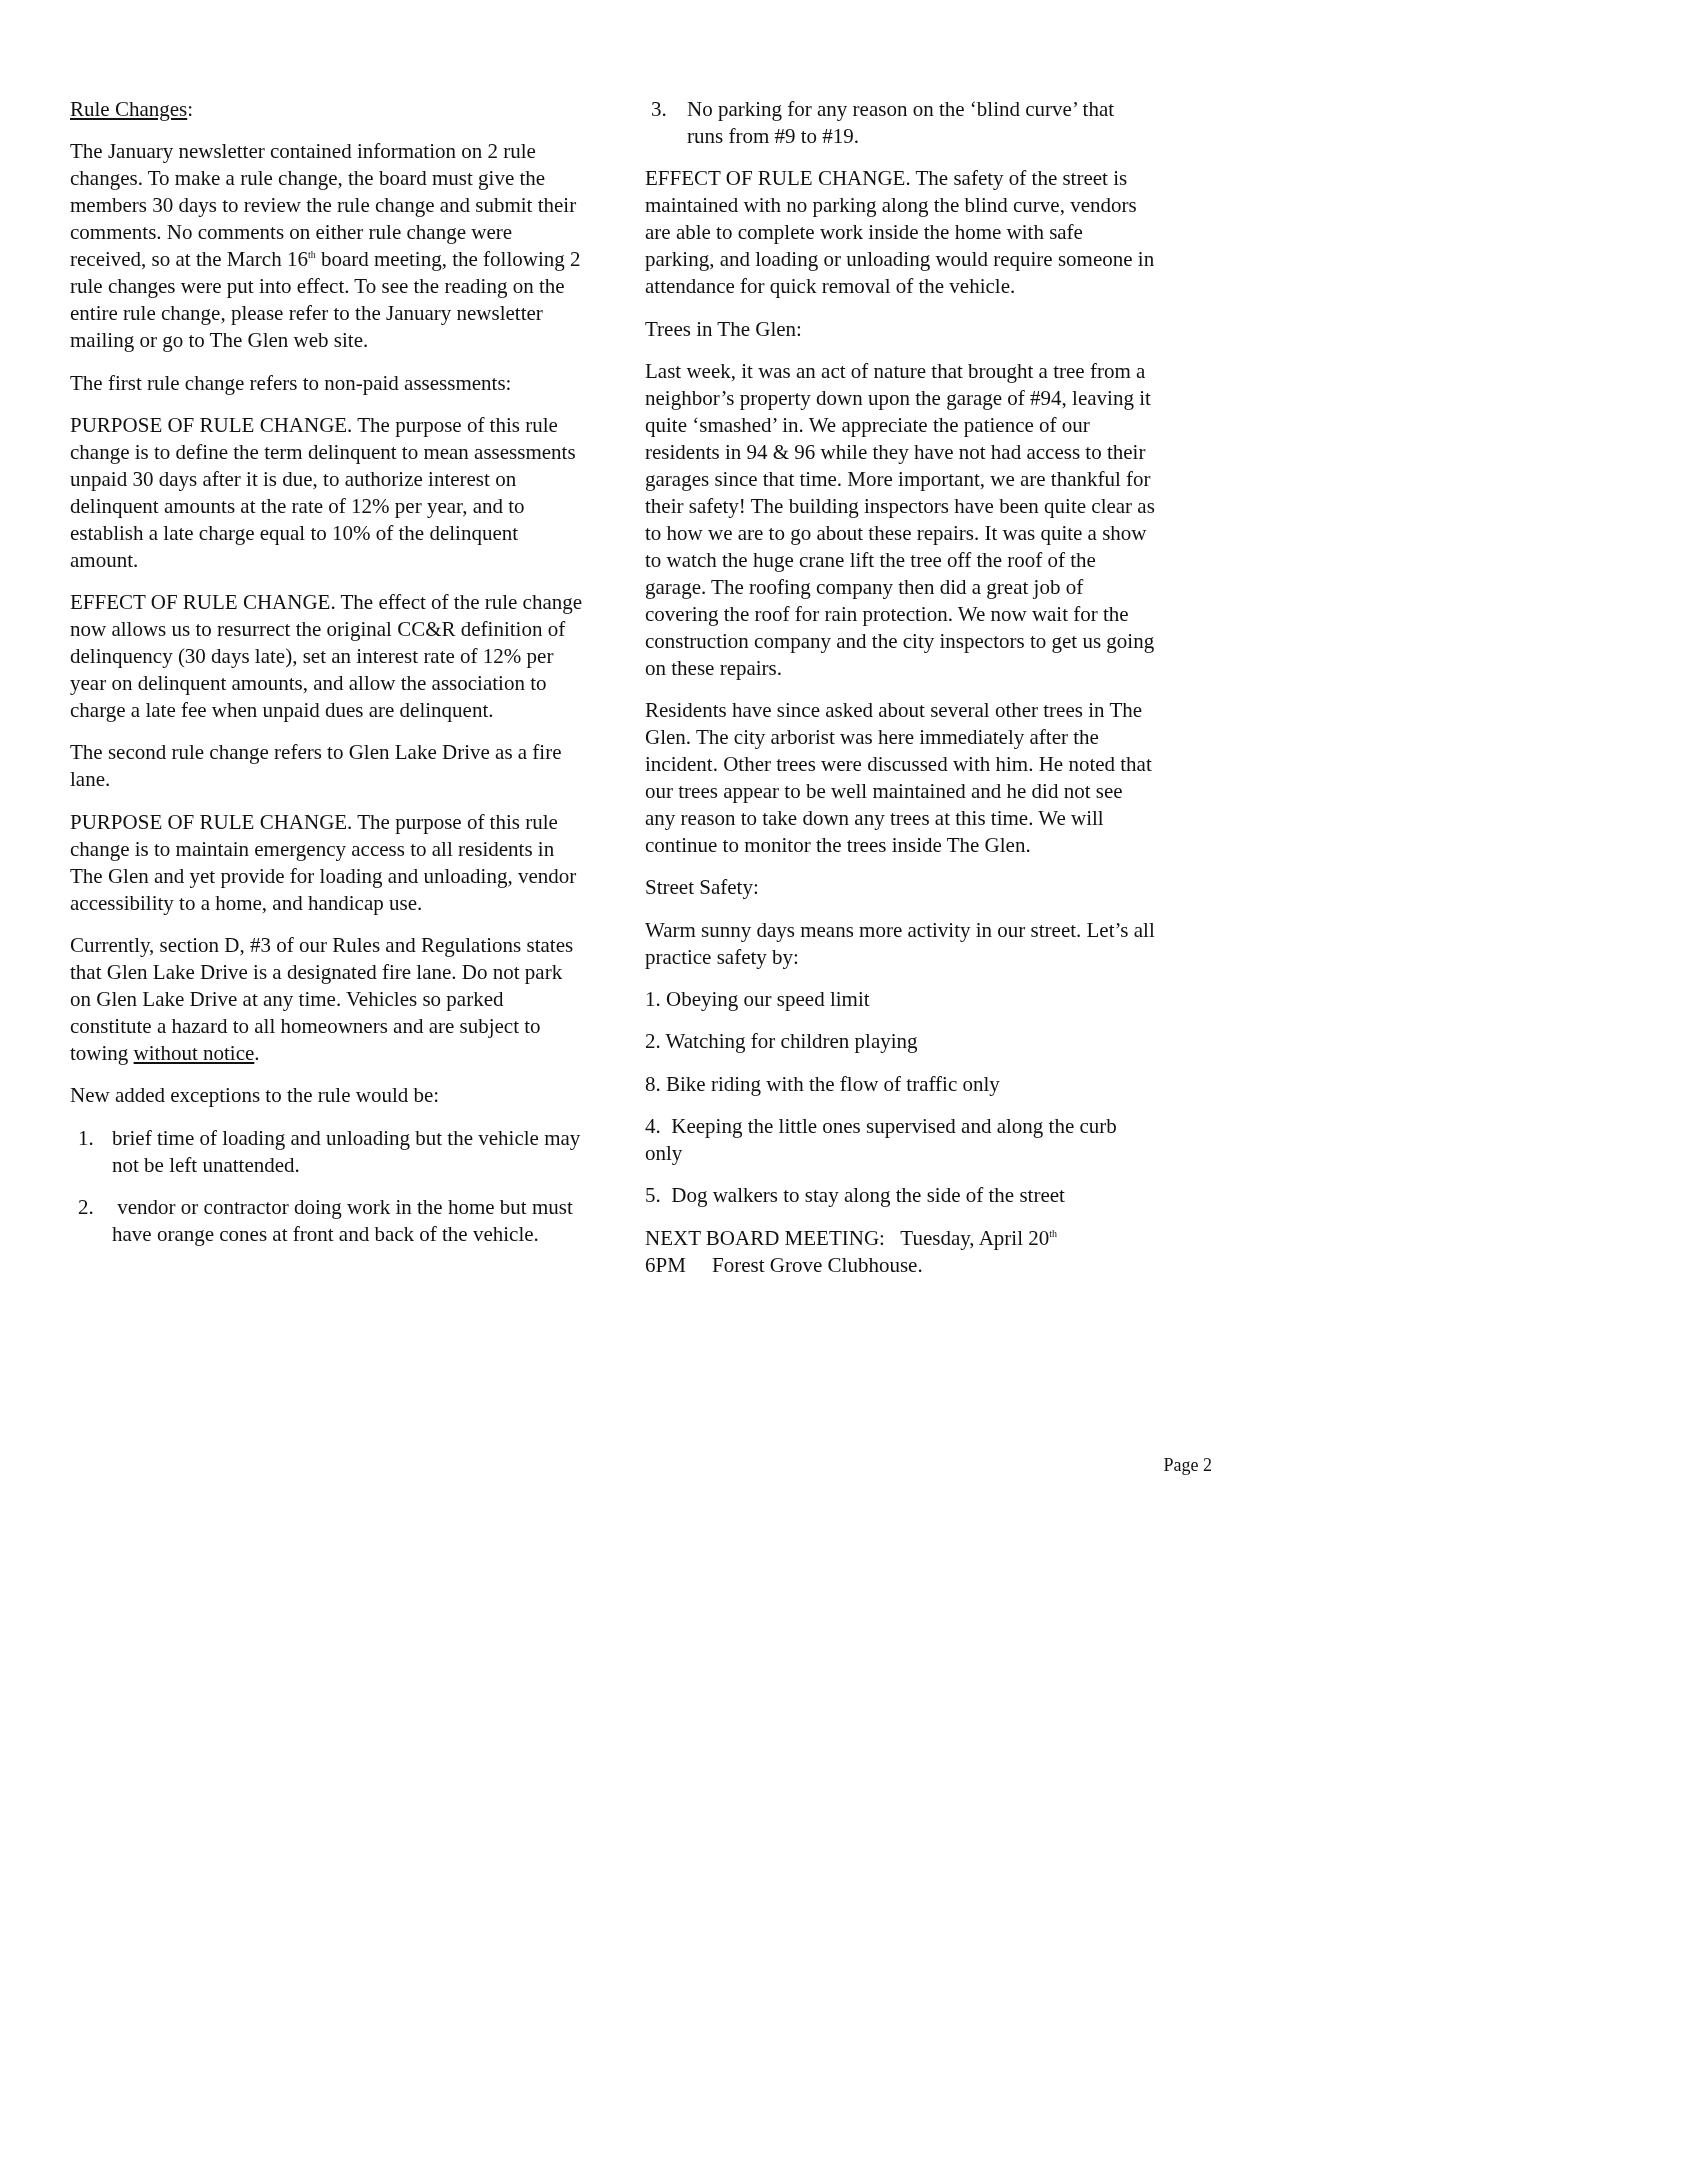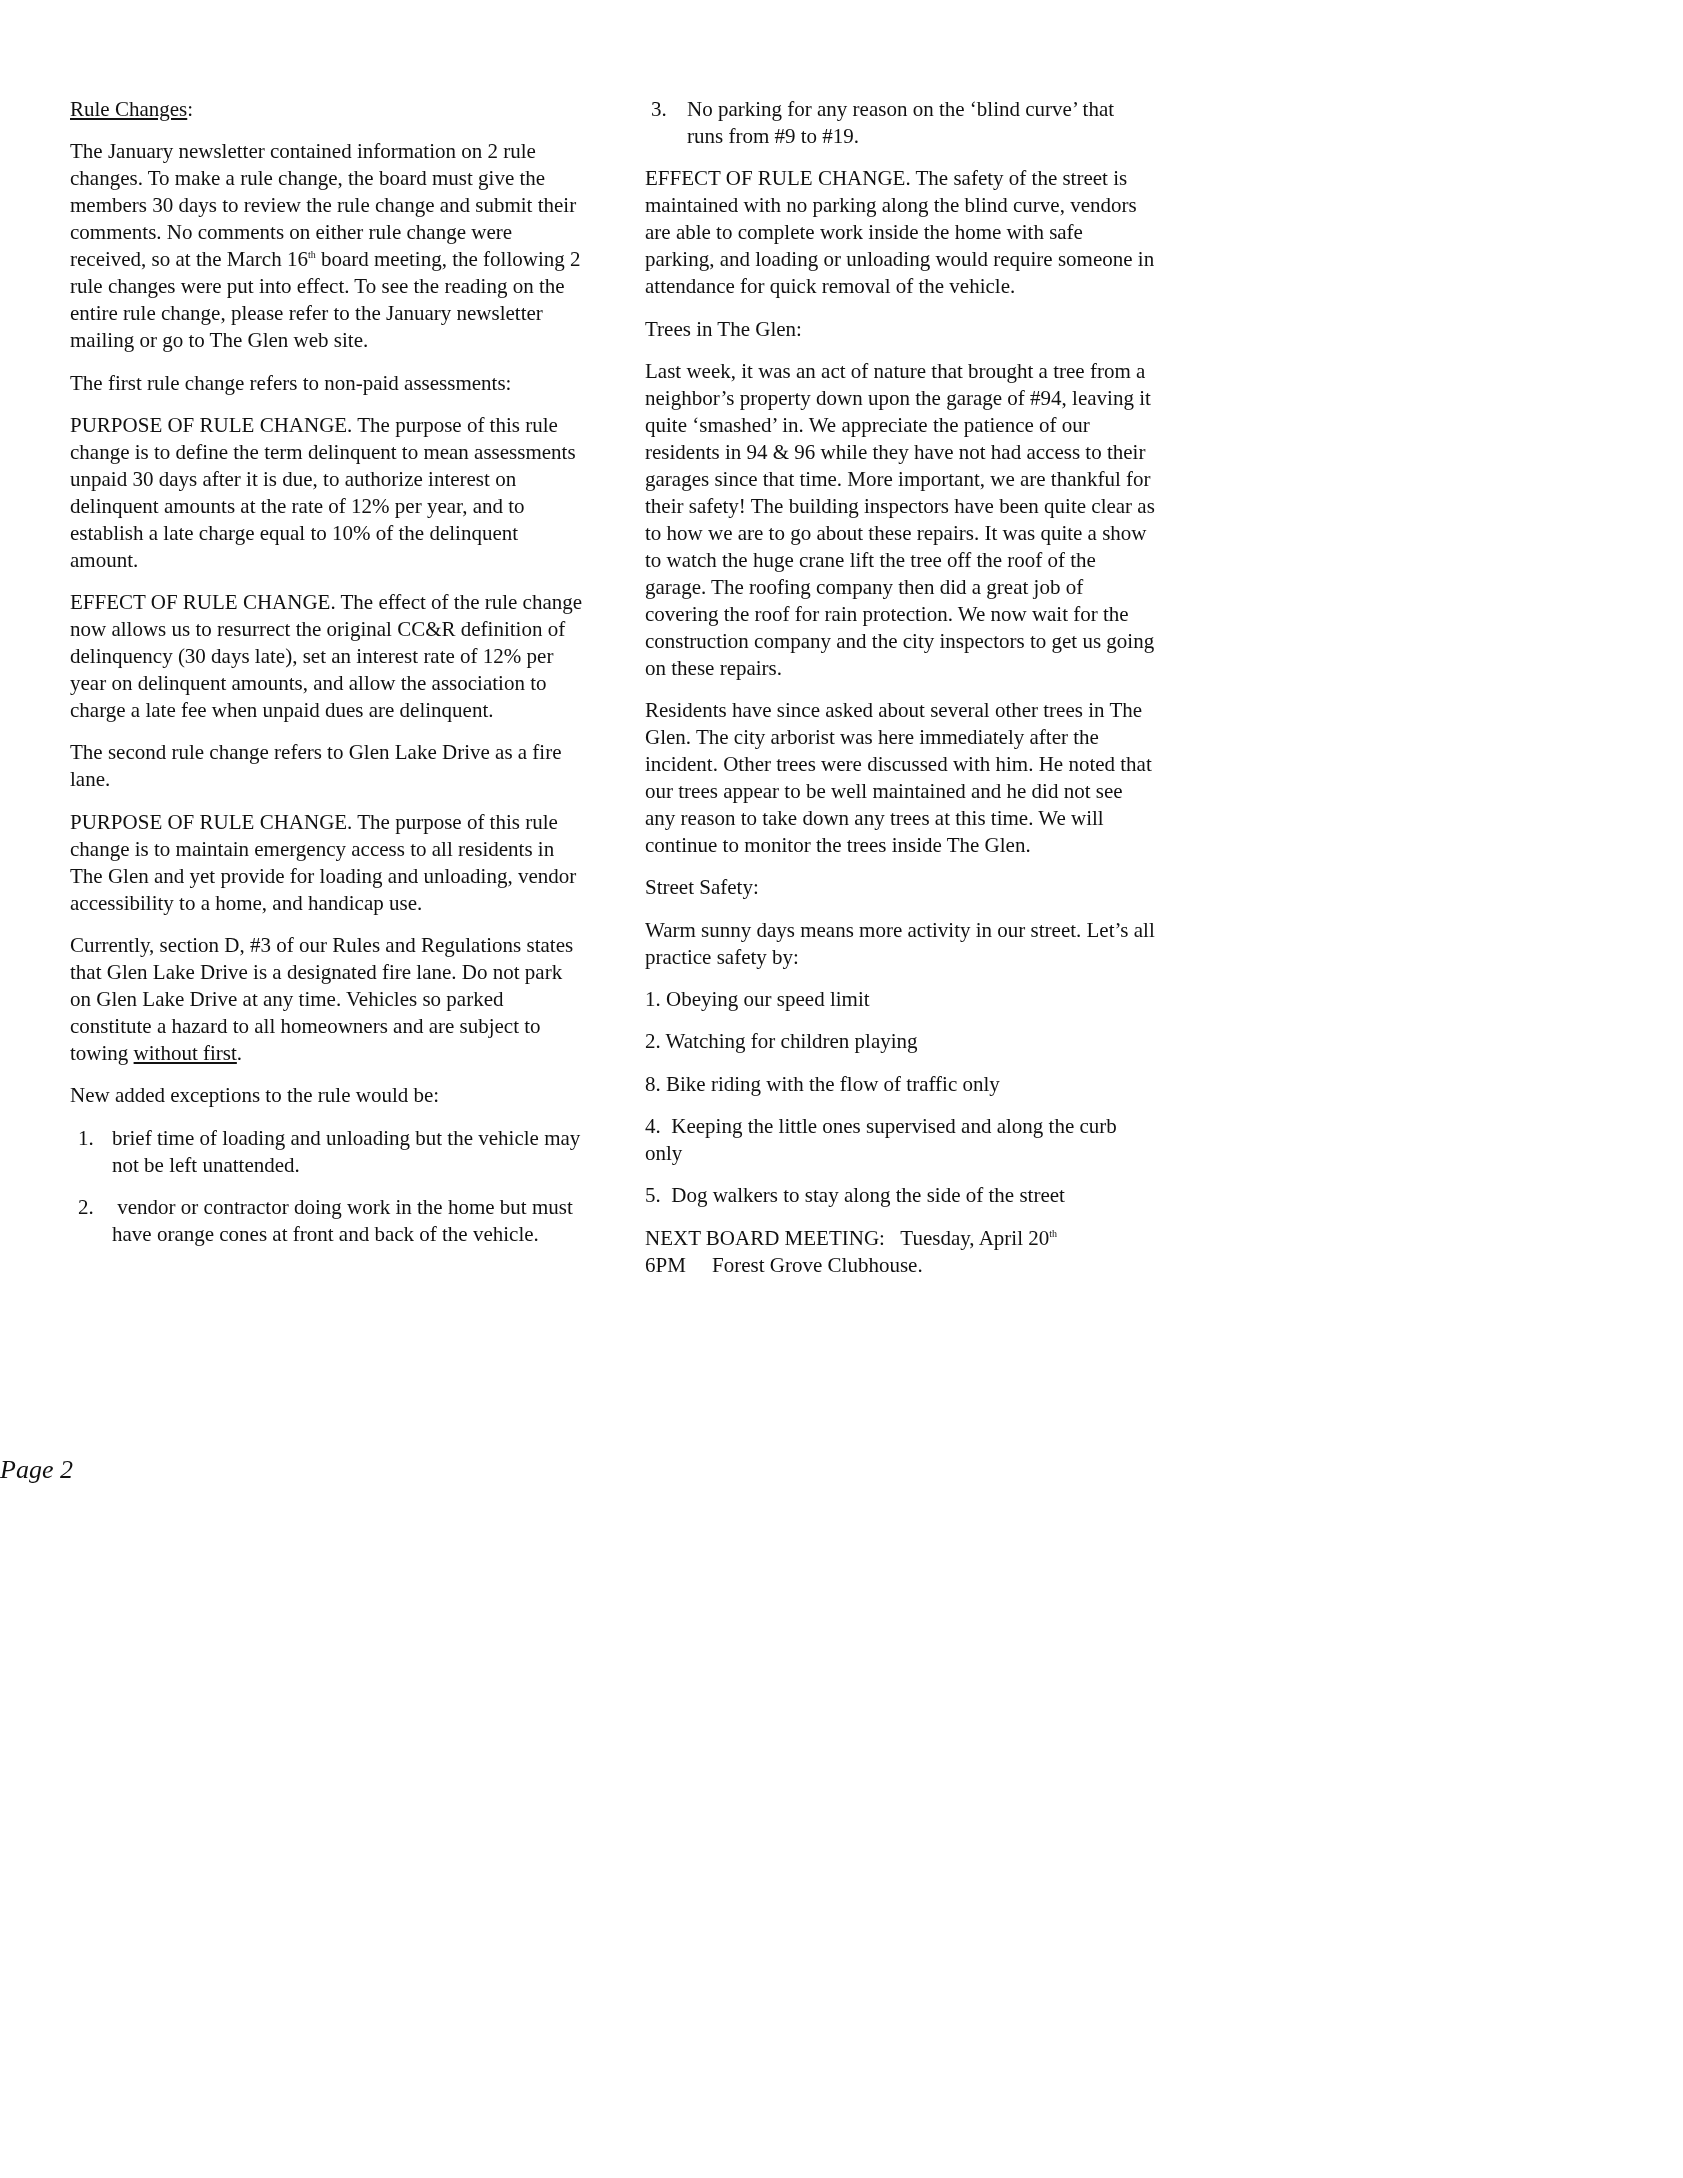--- a/index.html
+++ b/index.html
@@ -10,34 +10,34 @@
   .col-right { left:645px; top:96px; width:510px; }
   p { margin:0 0 15.3px 0; }
   .u { text-decoration:underline; }
   .b { font-weight:normal; }
   sup { font-size:10px; line-height:0; vertical-align:super; }
   .ol-item { display:flex; margin:0 0 15.3px 0; }
   .ol-num { flex:0 0 auto; }
   .ol-text { flex:1 1 auto; }
   .left-list .ol-num { width:42px; padding-left:8px; box-sizing:border-box; }
   .right-list .ol-num { width:42px; padding-left:6px; box-sizing:border-box; }
-  .footer { position:absolute; left:0; right:0; top:1455px; text-align:left; font-size:26px;font-style:italic; }
+  .footer { position:absolute; left:0; right:0; top:1455px; text-align:right; font-size:18px; }
 </style>
 </head>
 <body>
 
 <div class="col col-left">
   <p><span class="u">Rule Changes</span><span>:</span></p>
   <p><span>The January newsletter contained information on 2 rule changes.  To make a rule change, the board must give the members 30 days to review the rule change and submit their comments.  No comments on either rule change were received, so at the March 16</span><sup>th</sup><span> board meeting, the following 2 rule changes were put into effect.  To see the reading on the entire rule change, please refer to the January newsletter mailing or go to The Glen web site.</span></p>
   <p>The first rule change refers to non-paid assessments:</p>
   <p>PURPOSE OF RULE CHANGE. The purpose of this rule change is to define the term delinquent to mean assessments unpaid 30 days after it is due, to authorize interest on delinquent amounts at the rate of 12% per year, and to establish a late charge equal to 10% of the delinquent amount.</p>
   <p>EFFECT OF RULE CHANGE. The effect of the rule change now allows us to resurrect the original CC&amp;R definition of delinquency (30 days late), set an interest rate of 12% per year on delinquent amounts, and allow the association to charge a late fee when unpaid dues are delinquent.</p>
   <p>The second rule change refers to Glen Lake Drive as a fire lane.</p>
   <p>PURPOSE OF RULE CHANGE.  The purpose of this rule change is to maintain emergency access to all residents in The Glen and yet provide for loading and unloading, vendor accessibility to a home, and handicap use.</p>
-  <p><span>Currently, section D, #3 of our Rules and Regulations states that Glen Lake Drive is a designated fire lane.  Do not park on Glen Lake Drive at any time. Vehicles so parked constitute a hazard to all homeowners and are subject to towing </span><span class="u">without first</span><span>.</span></p>
+  <p><span>Currently, section D, #3 of our Rules and Regulations states that Glen Lake Drive is a designated fire lane.  Do not park on Glen Lake Drive at any time. Vehicles so parked constitute a hazard to all homeowners and are subject to towing </span><span class="u">without notice</span><span>.</span></p>
   <p>New added exceptions to the rule would be:</p>
   <div class="left-list">
     <div class="ol-item">
       <span class="ol-num">1.</span>
       <span class="ol-text">brief time of loading and unloading but the vehicle may not be left unattended.</span>
     </div>
     <div class="ol-item">
       <span class="ol-num">2.</span>
       <span class="ol-text" style="white-space:pre-wrap"> vendor or contractor doing work in the home but must have orange cones at front and back of the vehicle.</span>
     </div>

